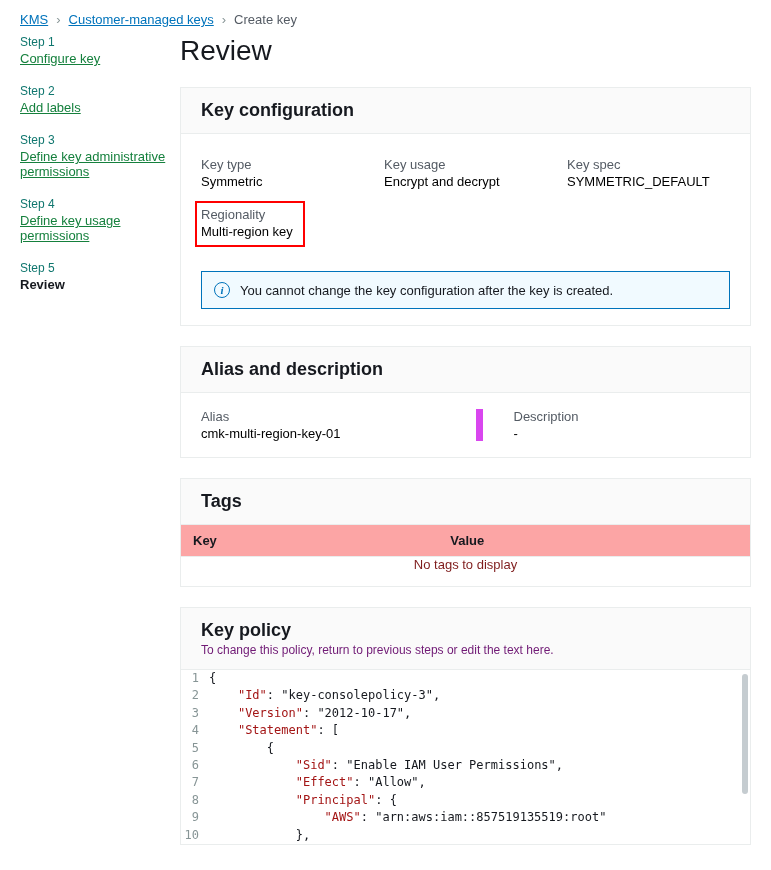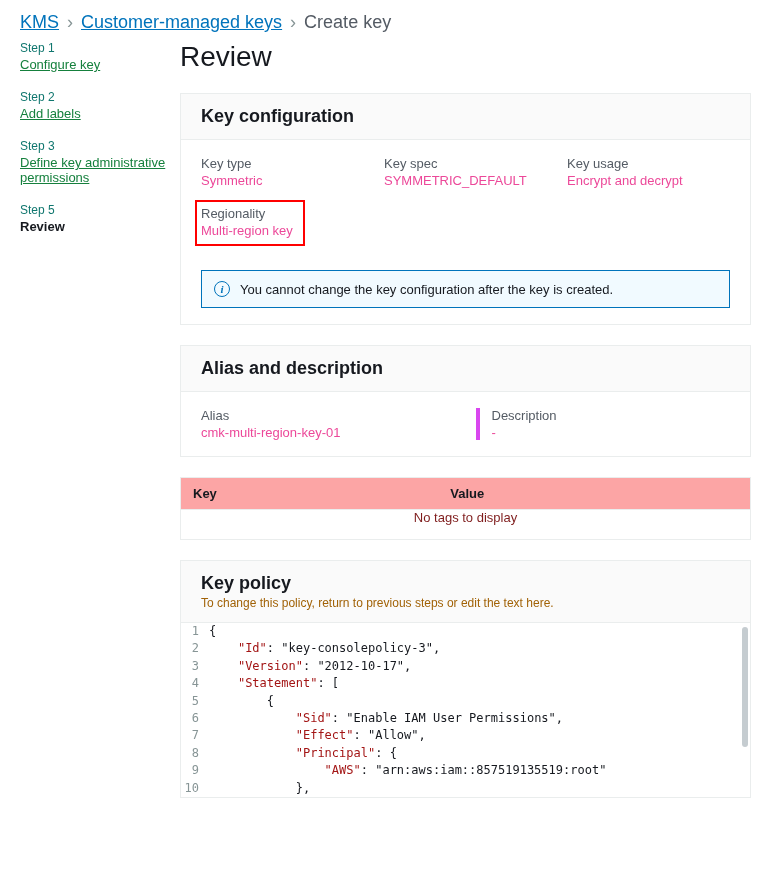--- a/index.html
+++ b/index.html
@@ -5,21 +5,21 @@
   * { box-sizing: border-box; margin: 0; padding: 0; }
   body {
     font-family: "Amazon Ember", "Helvetica Neue", Arial, sans-serif;
     font-size: 14px;
     color: #16191f;
     background: #fff;
     width: 771px;
   }
   .breadcrumb {
     padding: 12px 20px 8px 20px;
-    font-size: 18px;
+    font-size: 13px;
     color: #545b64;
     display: flex;
     align-items: center;
     gap: 8px;
   }
   .breadcrumb a { color: #0073bb; text-decoration: underline; cursor: pointer; }
   .bc-sep { color: #879596; }
   .container { display: flex; }
   .sidebar {
     width: 180px;
@@ -36,44 +36,44 @@
     border: 1px solid #eaeded;
     margin-bottom: 20px;
     background: #fff;
   }
   .panel-header {
     padding: 12px 20px;
     border-bottom: 1px solid #eaeded;
     background: #fafafa;
   }
   .panel-header h2 { font-size: 18px; font-weight: 700; }
-  .panel-sub { font-size: 12px; color: #a16207; margin-top: 2px; }
+  .panel-sub { font-size: 12px; color: #701a75; margin-top: 2px; }
   .panel-body { padding: 16px 20px; }
-  .kv-grid { display: grid; grid-template-columns: 1fr 1fr 1fr; gap: 18px 20px; }
+  .kv-grid { display: grid; grid-template-columns: 1fr 1fr 1fr; gap: 18px 20px; margin-top: 7px; }
   .kv-label { font-size: 13px; color: #545b64; margin-bottom: 2px; }
-  .kv-value { font-size: 13px; color: #ec4899; }
+  .kv-value { font-size: 13px; color: #000000; }
   .highlight-box { border: 2px solid #ff0000; display: inline-block; padding: 4px 10px 6px 4px; margin: -6px -12px -8px -6px; }
   .info-box {
     margin: 16px 20px 16px 20px;
     border: 1px solid #0073bb;
     background: #f1faff;
     padding: 10px 12px;
     font-size: 13px;
     display: flex;
     align-items: center;
     gap: 10px;
   }
   .info-icon {
     width: 16px; height: 16px; border: 1.5px solid #0073bb; border-radius: 50%;
     display: inline-flex; align-items: center; justify-content: center;
     color: #0073bb; font-size: 11px; font-weight: 700; font-style: italic; font-family: serif;
     flex-shrink: 0;
   }
   .two-col { display: grid; grid-template-columns: 1fr 1fr; gap: 20px; }
-  .divider-col { border-left: 4px solid #d946ef; padding-left: 12px; }
+  .divider-col { border-left: 7px solid #d946ef; padding-left: 31px; }
   table.tags-table { width: 100%; border-collapse: collapse; }
   table.tags-table th {
     text-align: left; font-size: 13px; font-weight: 700;
     padding: 8px 12px; border-bottom: 1px solid #eaeded;
     background: #fca5a5;
   }
   .no-data { text-align: center; padding: 16px 0 4px 0; font-weight: 700; font-size: 13px; color: #545b64; }
   .no-data-sub { text-align: center; font-size: 13px; color: #7f1d1d; padding-bottom: 14px; }
   .code-wrap { position: relative; }
   .code-scroll {
@@ -112,45 +112,49 @@
     </div>
     <div class="step">
       <span class="step-num">Step 2</span>
       <span class="step-link">Add labels</span>
     </div>
     <div class="step">
       <span class="step-num">Step 3</span>
       <span class="step-link">Define key administrative permissions</span>
     </div>
     <div class="step">
+      <span class="step-num">Step 4</span>
+      <span class="step-link">Define key usage permissions</span>
+    </div>
+    <div class="step">
       <span class="step-num">Step 5</span>
       <span class="step-current">Review</span>
     </div>
   </aside>
 
   <main class="main">
     <h1 class="page-title">Review</h1>
 
     <section class="panel">
       <div class="panel-header">
         <h2>Key configuration</h2>
       </div>
       <div class="panel-body">
         <div class="kv-grid">
           <div>
             <div class="kv-label">Key type</div>
             <div class="kv-value">Symmetric</div>
           </div>
           <div>
+            <div class="kv-label">Key usage</div>
+            <div class="kv-value">Encrypt and decrypt</div>
+          </div>
+          <div>
             <div class="kv-label">Key spec</div>
             <div class="kv-value">SYMMETRIC_DEFAULT</div>
-          </div>
-          <div>
-            <div class="kv-label">Key usage</div>
-            <div class="kv-value">Encrypt and decrypt</div>
           </div>
           <div>
             <span class="highlight-box">
               <div class="kv-label">Regionality</div>
               <div class="kv-value">Multi-region key</div>
             </span>
           </div>
           <div></div>
         </div>
       </div>
@@ -172,20 +176,23 @@
           </div>
           <div class="divider-col">
             <div class="kv-label">Description</div>
             <div class="kv-value">-</div>
           </div>
         </div>
       </div>
     </section>
 
     <section class="panel">
+      <div class="panel-header">
+        <h2>Tags</h2>
+      </div>
       <table class="tags-table">
         <thead>
           <tr>
             <th>Key</th>
             <th>Value</th>
           </tr>
         </thead>
       </table>
       <div class="no-data-sub">No tags to display</div>
     </section>

